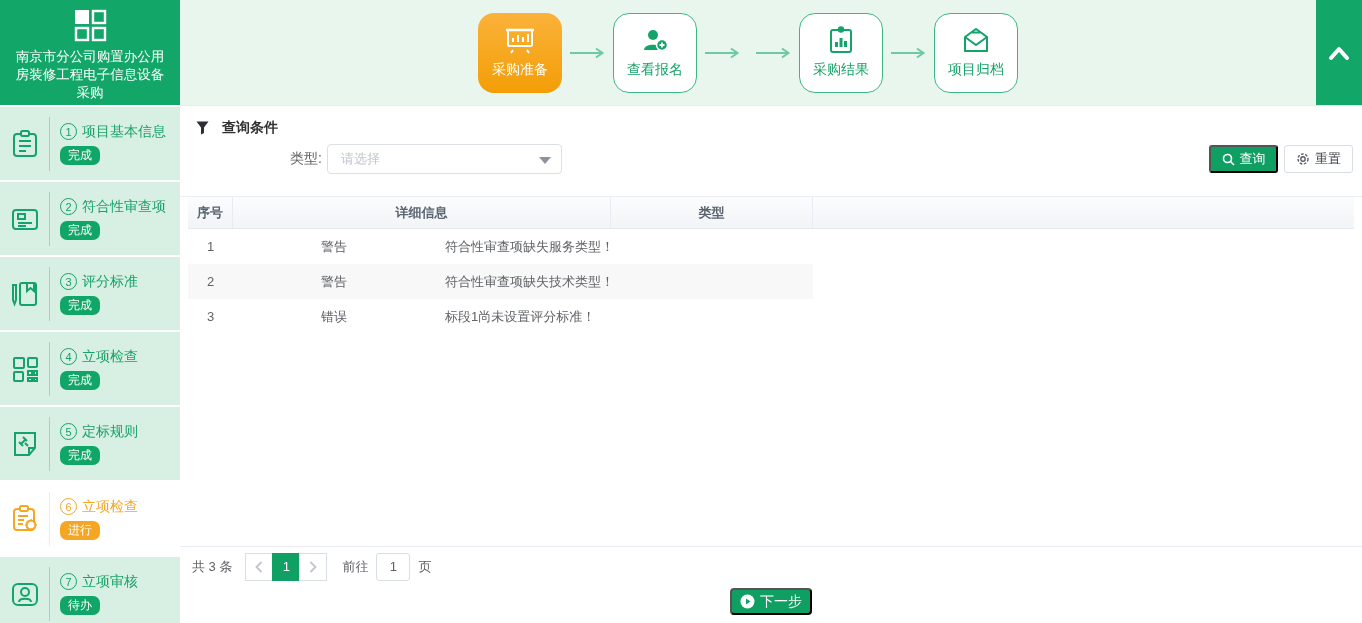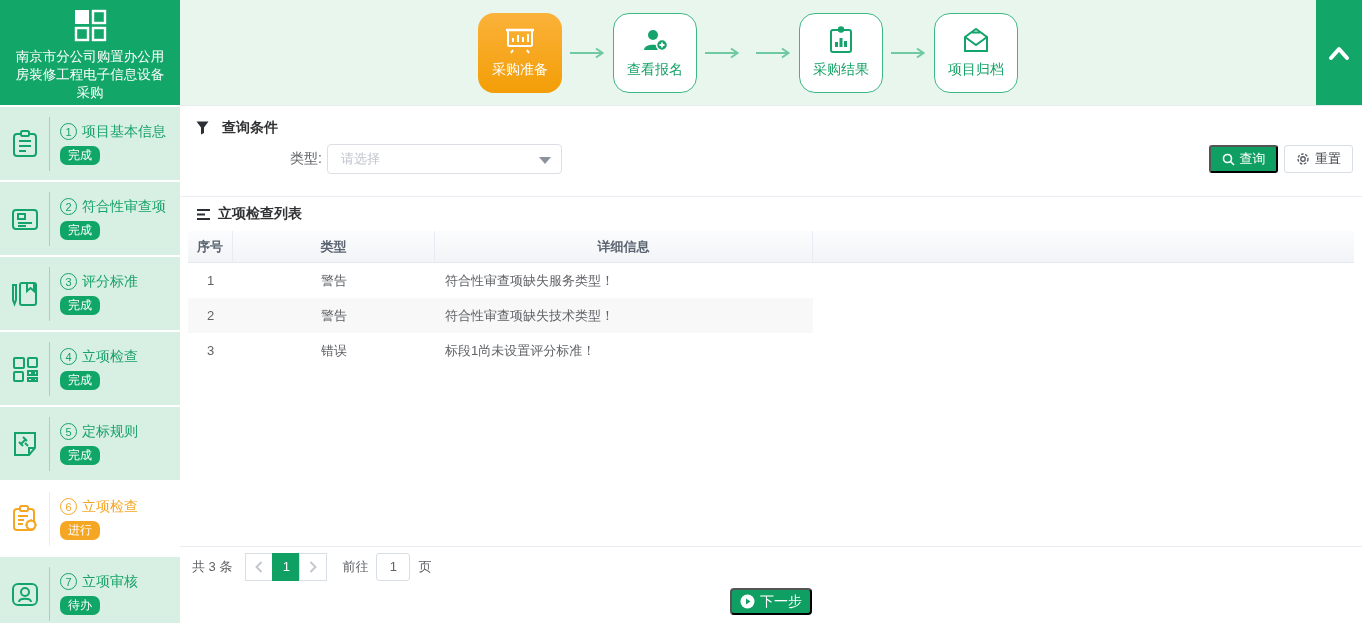--- a/index.html
+++ b/index.html
@@ -341,31 +341,25 @@
       <button class="btn btn-reset">
         <svg width="14" height="14" viewBox="0 0 14 14" fill="none" stroke="#5a5e66" stroke-width="1.4">
           <circle cx="7" cy="7" r="5" stroke-dasharray="2.6 1.6"></circle>
             <circle cx="7" cy="7" r="2.2"></circle>
         </svg>
         <span>重置</span>
       </button>
     </section>
 
     <section>
-      <div class="list-title">
-        <svg width="15" height="13" viewBox="0 0 15 13" fill="none" stroke="#2d2f36" stroke-width="2">
-          <path d="M1 2 h13 M1 6.5 h8 M1 11 h13"></path>
-        </svg>
-        <span>立项检查列表</span>
-      </div>
 
       <div class="thead">
         <div class="th th-idx">序号</div>
+        <div class="th th-detail">详细信息</div>
         <div class="th th-type">类型</div>
-        <div class="th th-detail">详细信息</div>
         <div class="th th-fill"></div>
       </div>
 
       <div class="trow">
         <span class="td-idx">1</span>
         <span class="td-type">警告</span>
         <span class="td-detail">符合性审查项缺失服务类型！</span>
       </div>
       <div class="trow stripe">
         <span class="td-idx">2</span>

